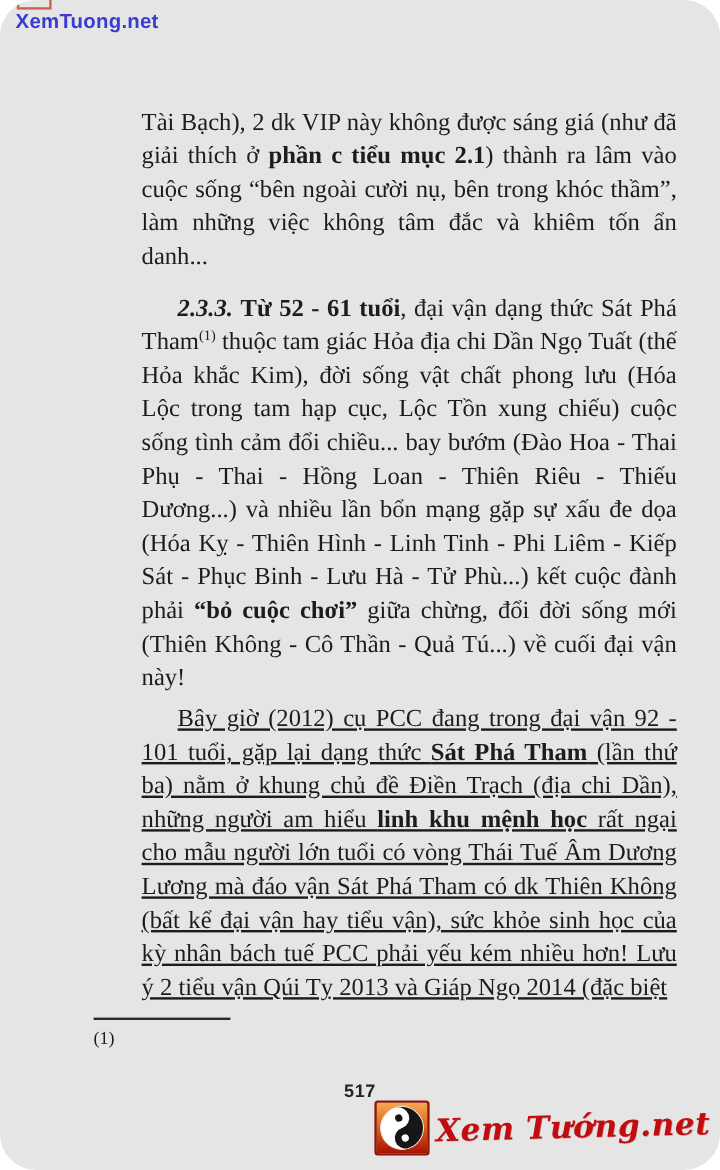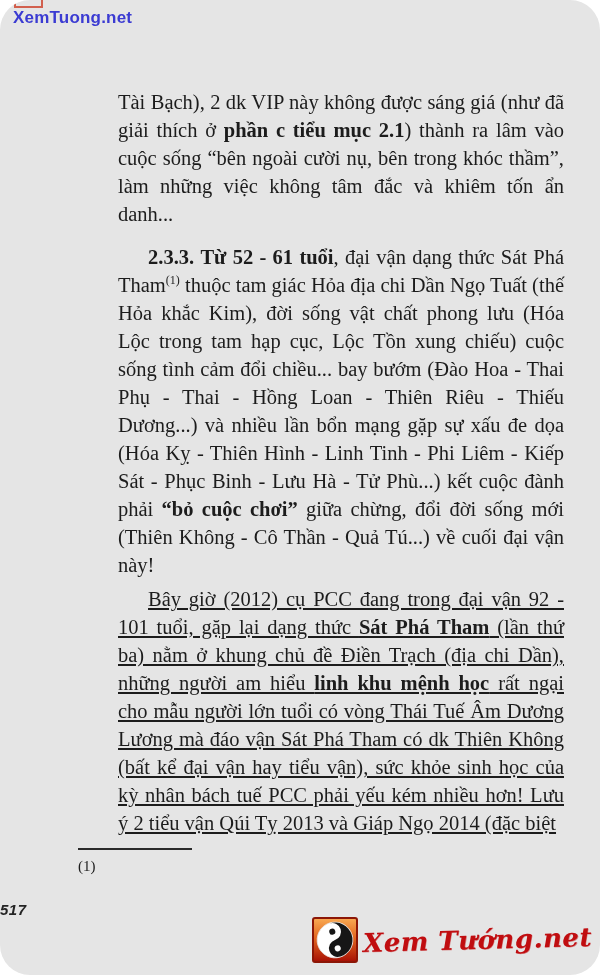--- a/index.html
+++ b/index.html
@@ -47,21 +47,21 @@
     margin: 0;
     font-size: 20.5px;
     line-height: 28px;
     text-align: justify;
     color: #1c1c1c;
   }
   .para.indent { text-indent: 30px; }
   .para.gap-lg { margin-top: 15px; }
   .para.gap-sm { margin-top: 6px; text-decoration: underline; }
   .b { font-weight: bold; }
-  .i { }
+  .i { font-style: italic; }
   .sup { font-size: 12px; vertical-align: super; line-height: 0; }
 
   
   .footnote-rule {
     position: absolute;
     left: 78px;
     top: 848px;
     width: 114px;
     border-top: 2px solid #2b2b2b;
   }
@@ -75,27 +75,26 @@
     display: flex;
   }
   .footnote .marker { flex: 0 0 33px; }
 
   
   .page-number {
     position: absolute;
     left: 0;
     top: 901px;
     width: 600px;
-    text-align: left;
+    text-align: center;
     font-family: "Liberation Sans", sans-serif;
     font-weight: bold;
     font-size: 15px;
     letter-spacing: 0.5px;
     color: #242424;
-    font-style: italic;
   }
 
   
   .footer-logo {
     position: absolute;
     right: 8px;
     top: 917px;
     display: flex;
     align-items: center;
     gap: 5px;

